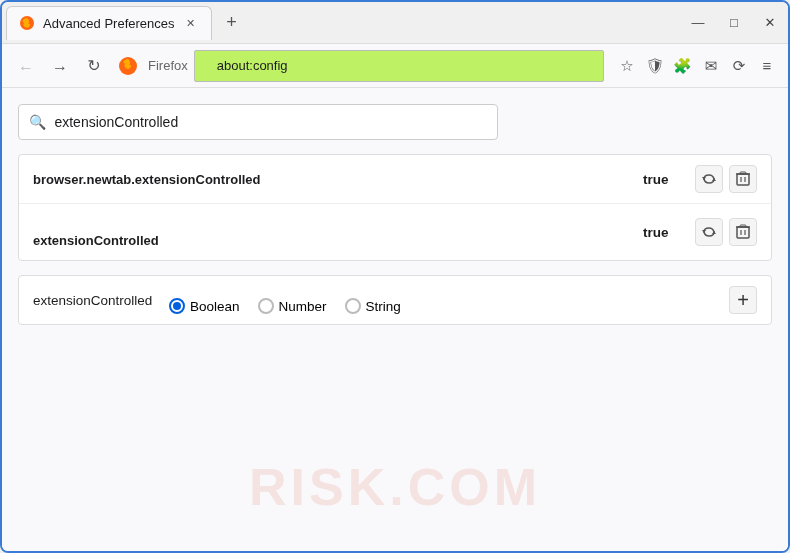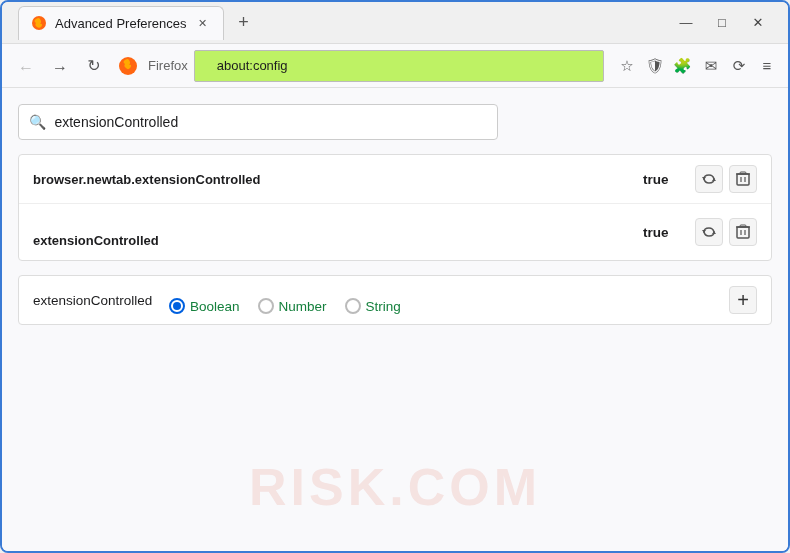--- a/index.html
+++ b/index.html
@@ -23,21 +23,21 @@
       flex-direction: column;
       overflow: hidden;
     }
 
     
     .title-bar {
       background: #f0f0f0;
       height: 42px;
       display: flex;
       align-items: center;
-      padding: 0 16px;
+      padding: 0 4px;
       gap: 4px;
       border-bottom: 1px solid #ddd;
     }
 
     .tab {
       display: flex;
       align-items: center;
       background: #f9f9fb;
       border: 1px solid #ccc;
       border-bottom: none;
@@ -335,21 +335,21 @@
       align-items: center;
       gap: 18px;
       flex: 1;
     }
 
     .radio-option {
       display: flex;
       align-items: center;
       gap: 5px;
       font-size: 13.5px;
-      color: #15803d;
+      color: #000000;
       cursor: pointer;
       margin-top: 12px;
     }
 
     .radio-circle {
       width: 16px;
       height: 16px;
       border-radius: 50%;
       border: 2px solid #bbb;
       display: flex;

